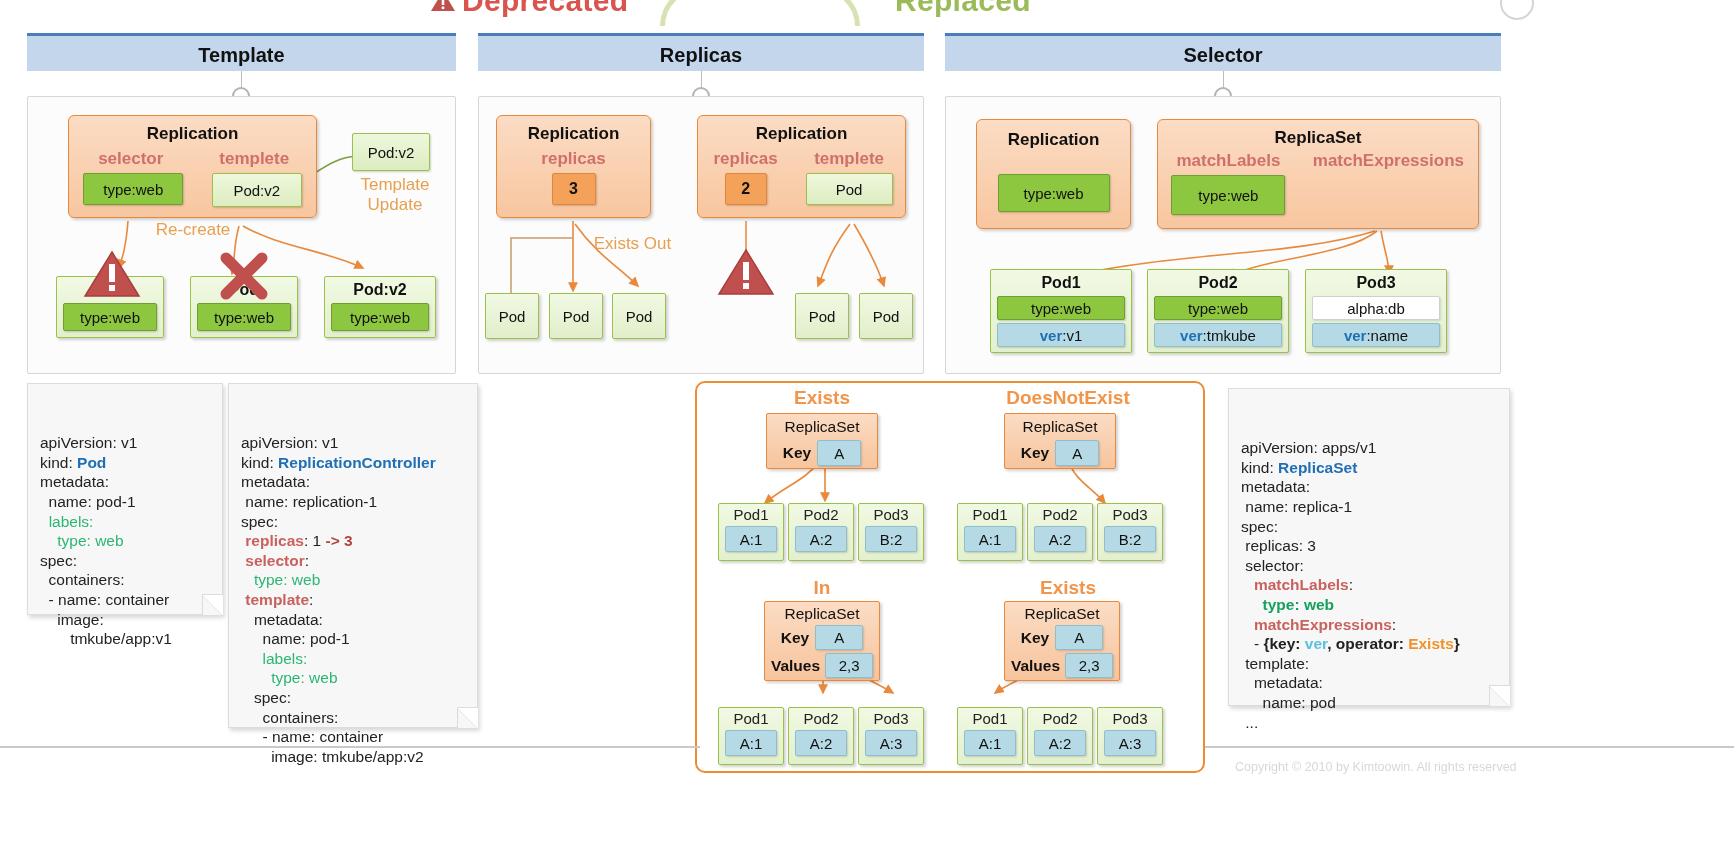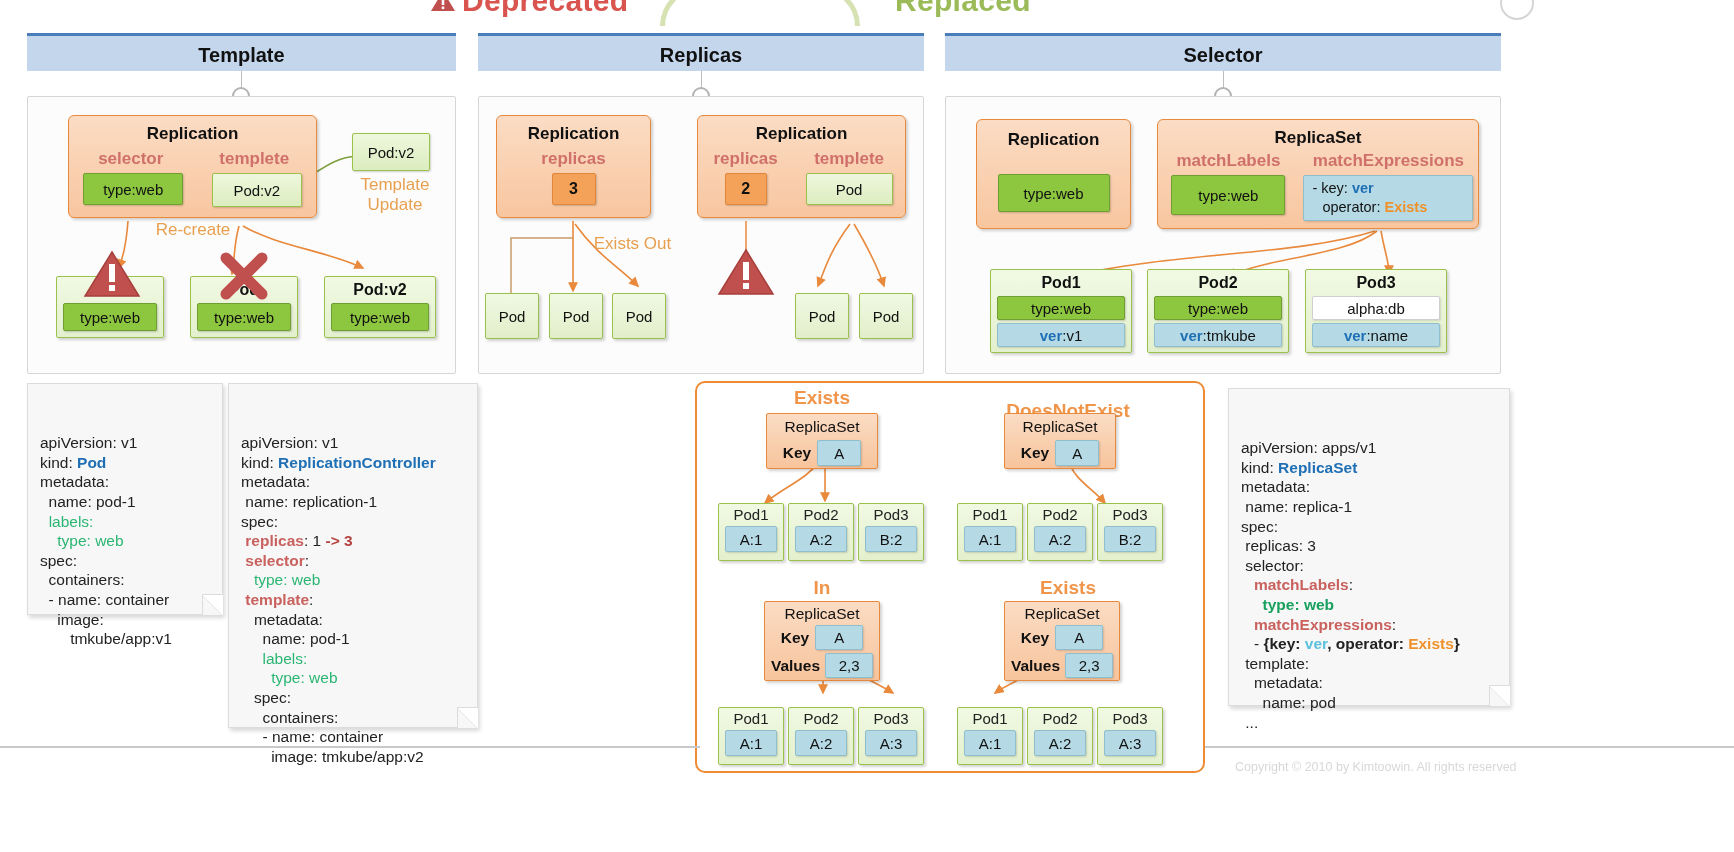--- a/index.html
+++ b/index.html
@@ -323,32 +323,20 @@
       <div style="width:44%;">
         <div class="sub-label">matchLabels</div>
       </div>
       <div style="width:56%;">
         <div class="sub-label">matchExpressions</div>
       </div>
     </div>
     <div style="display:flex;margin-top:4px;">
       <div style="width:44%;display:flex;justify-content:center;">
         <div class="green-chip" style="width:112px;height:38px;">type:web</div>
-      </div>
-      <div style="width:56%;display:flex;justify-content:center;">
-        <div class="blue-chip" style="width:160px;height:44px;flex-direction:column;align-items:flex-start;justify-content:center;padding-left:8px;font-size:14.5px;line-height:19px;">
-          <div>
-            <span>- key:</span>
-            <span style="color:#1f6fb4;font-weight:bold;">ver</span>
-          </div>
-          <div style="padding-left:10px;">
-            <span>operator:</span>
-            <span style="color:#f0922b;font-weight:bold;">Exists</span>
-          </div>
-        </div>
       </div>
     </div>
   </div>
 
   <div class="abs pod-card" style="left:990px;top:269px;width:142px;height:84px;">
     <div class="pod-title" style="margin-top:4px;">Pod1</div>
     <div class="green-chip" style="margin:4px auto 0;width:126px;height:22px;">type:web</div>
     <div class="blue-chip" style="margin:3px auto 0;width:126px;height:22px;">
       <span style="color:#1f6fb4;font-weight:bold;">ver</span>
         <span>:v1</span>
@@ -457,21 +445,21 @@
   </div>
   <div class="abs pod-card" style="left:788px;top:503px;width:66px;height:58px;">
     <div style="text-align:center;font-size:15px;margin-top:2px;">Pod2</div>
     <div class="blue-chip" style="margin:3px auto 0;width:50px;height:24px;">A:2</div>
   </div>
   <div class="abs pod-card" style="left:858px;top:503px;width:66px;height:58px;">
     <div style="text-align:center;font-size:15px;margin-top:2px;">Pod3</div>
     <div class="blue-chip" style="margin:3px auto 0;width:50px;height:24px;">B:2</div>
   </div>
 
-  <div class="abs op-title" style="left:988px;top:400px;width:160px;">DoesNotExist</div>
+  <div class="abs op-title" style="left:988px;top:387px;width:160px;">DoesNotExist</div>
   <div class="abs op-box" style="left:1004px;top:413px;width:112px;height:56px;">
     <div class="op-box-title" style="margin-top:4px;">ReplicaSet</div>
     <div style="display:flex;align-items:center;justify-content:center;gap:6px;margin-top:4px;">
       <span class="op-key">Key</span>
       <span class="blue-chip" style="width:42px;height:24px;">A</span>
     </div>
   </div>
   <div class="abs pod-card" style="left:957px;top:503px;width:66px;height:58px;">
     <div style="text-align:center;font-size:15px;margin-top:2px;">Pod1</div>
     <div class="blue-chip" style="margin:3px auto 0;width:50px;height:24px;">A:1</div>

